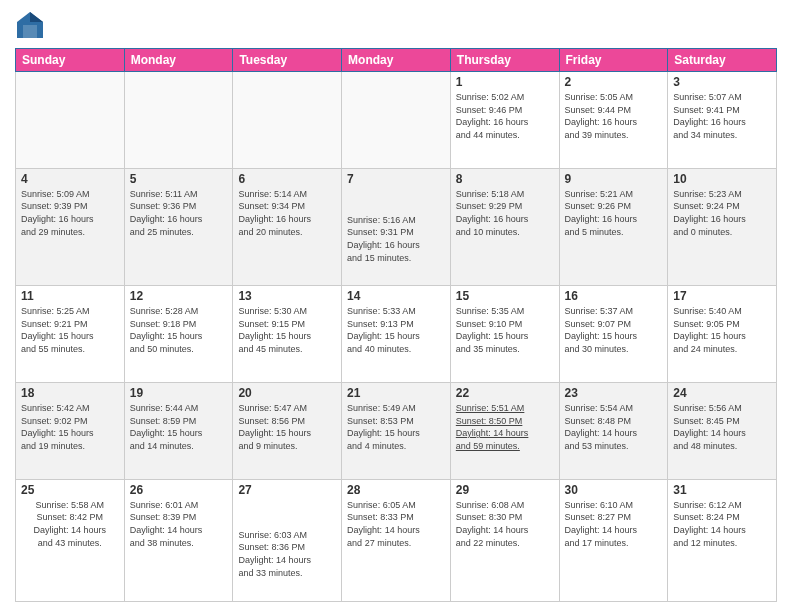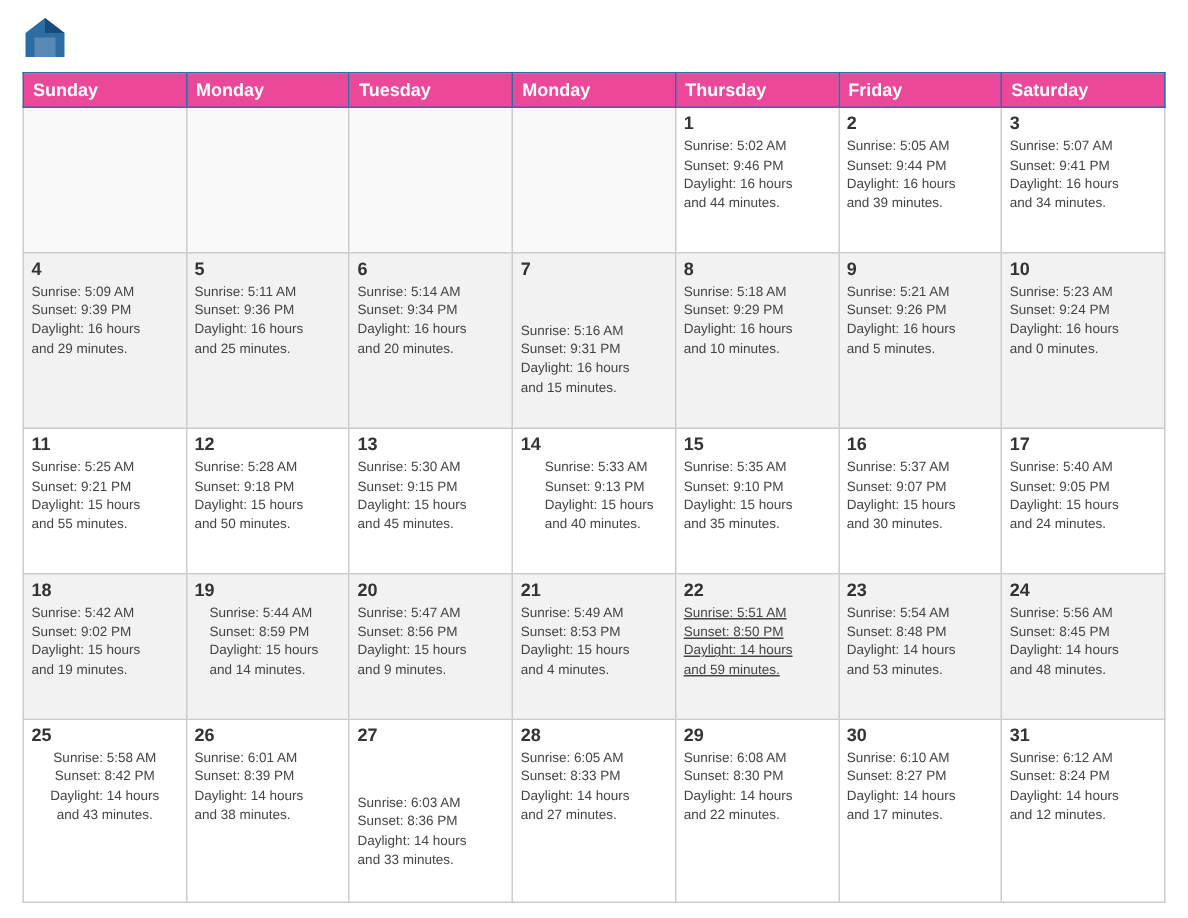--- a/index.html
+++ b/index.html
@@ -233,21 +233,21 @@
           </td>
           <td>
             <span class="day-number">13</span>
             <div class="day-info" style="white-space: pre-line;">Sunrise: 5:30 AM
 Sunset: 9:15 PM
 Daylight: 15 hours
 and 45 minutes.</div>
           </td>
           <td>
             <span class="day-number">14</span>
-            <div class="day-info" style="white-space: pre-line; margin-left: 16px;">Sunrise: 5:33 AM
+            <div class="day-info" style="white-space: pre-line;">Sunrise: 5:33 AM
 Sunset: 9:13 PM
 Daylight: 15 hours
 and 40 minutes.</div>
           </td>
           <td>
             <span class="day-number">15</span>
             <div class="day-info" style="white-space: pre-line;">Sunrise: 5:35 AM
 Sunset: 9:10 PM
 Daylight: 15 hours
 and 35 minutes.</div>
@@ -270,21 +270,21 @@
         <tr class="row-shade">
           <td>
             <span class="day-number">18</span>
             <div class="day-info" style="white-space: pre-line;">Sunrise: 5:42 AM
 Sunset: 9:02 PM
 Daylight: 15 hours
 and 19 minutes.</div>
           </td>
           <td>
             <span class="day-number">19</span>
-            <div class="day-info" style="white-space: pre-line; margin-left: 10px;">Sunrise: 5:44 AM
+            <div class="day-info" style="white-space: pre-line;">Sunrise: 5:44 AM
 Sunset: 8:59 PM
 Daylight: 15 hours
 and 14 minutes.</div>
           </td>
           <td>
             <span class="day-number">20</span>
             <div class="day-info" style="white-space: pre-line;">Sunrise: 5:47 AM
 Sunset: 8:56 PM
 Daylight: 15 hours
 and 9 minutes.</div>

